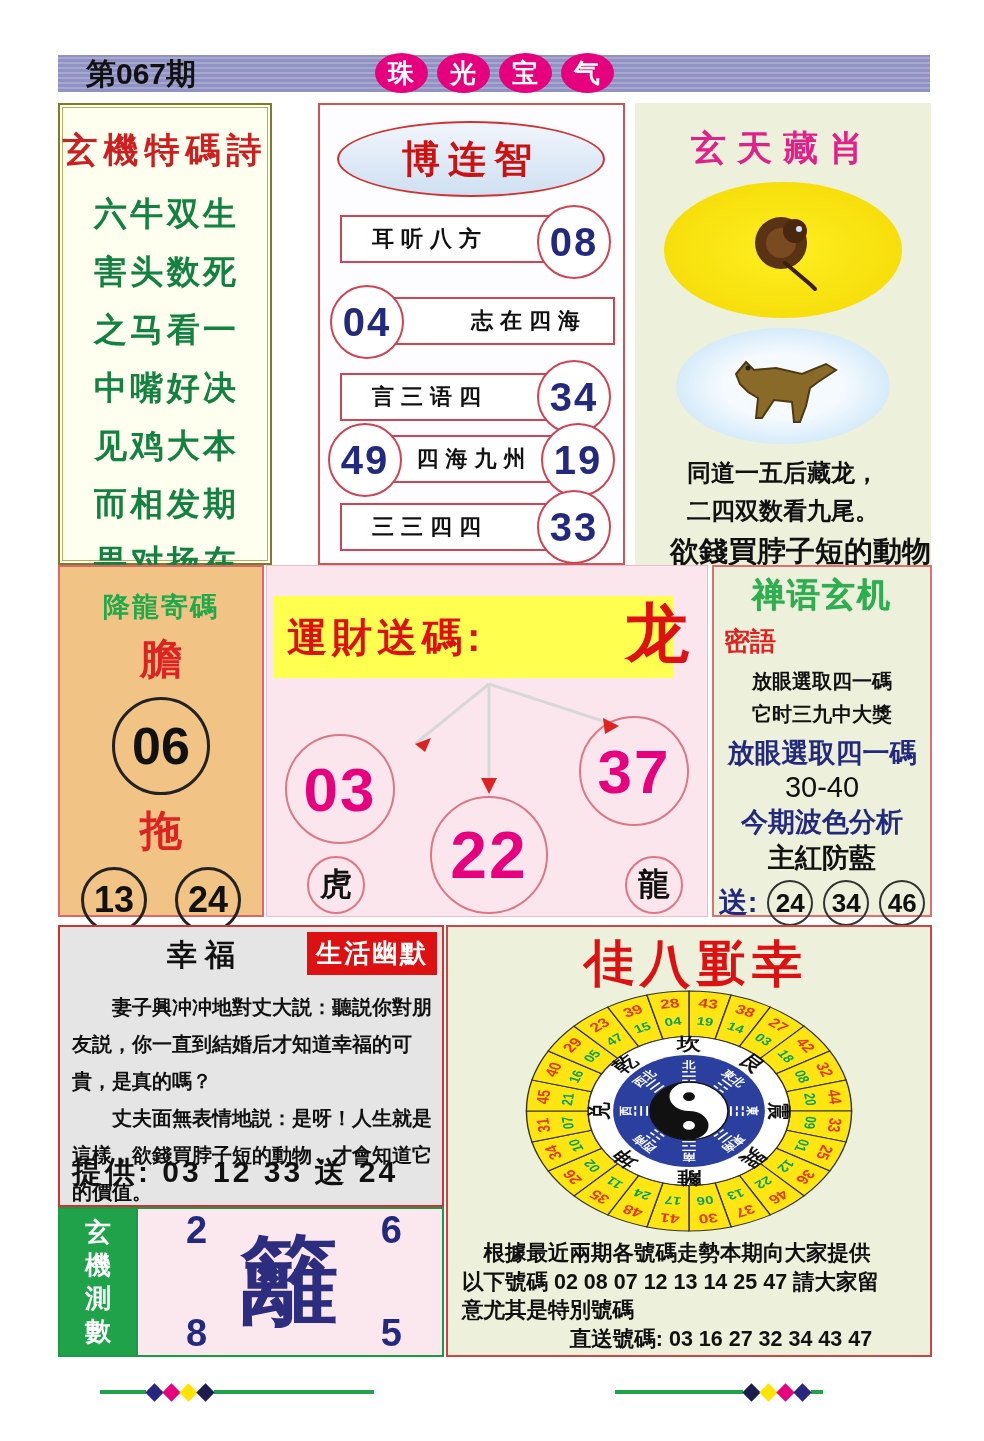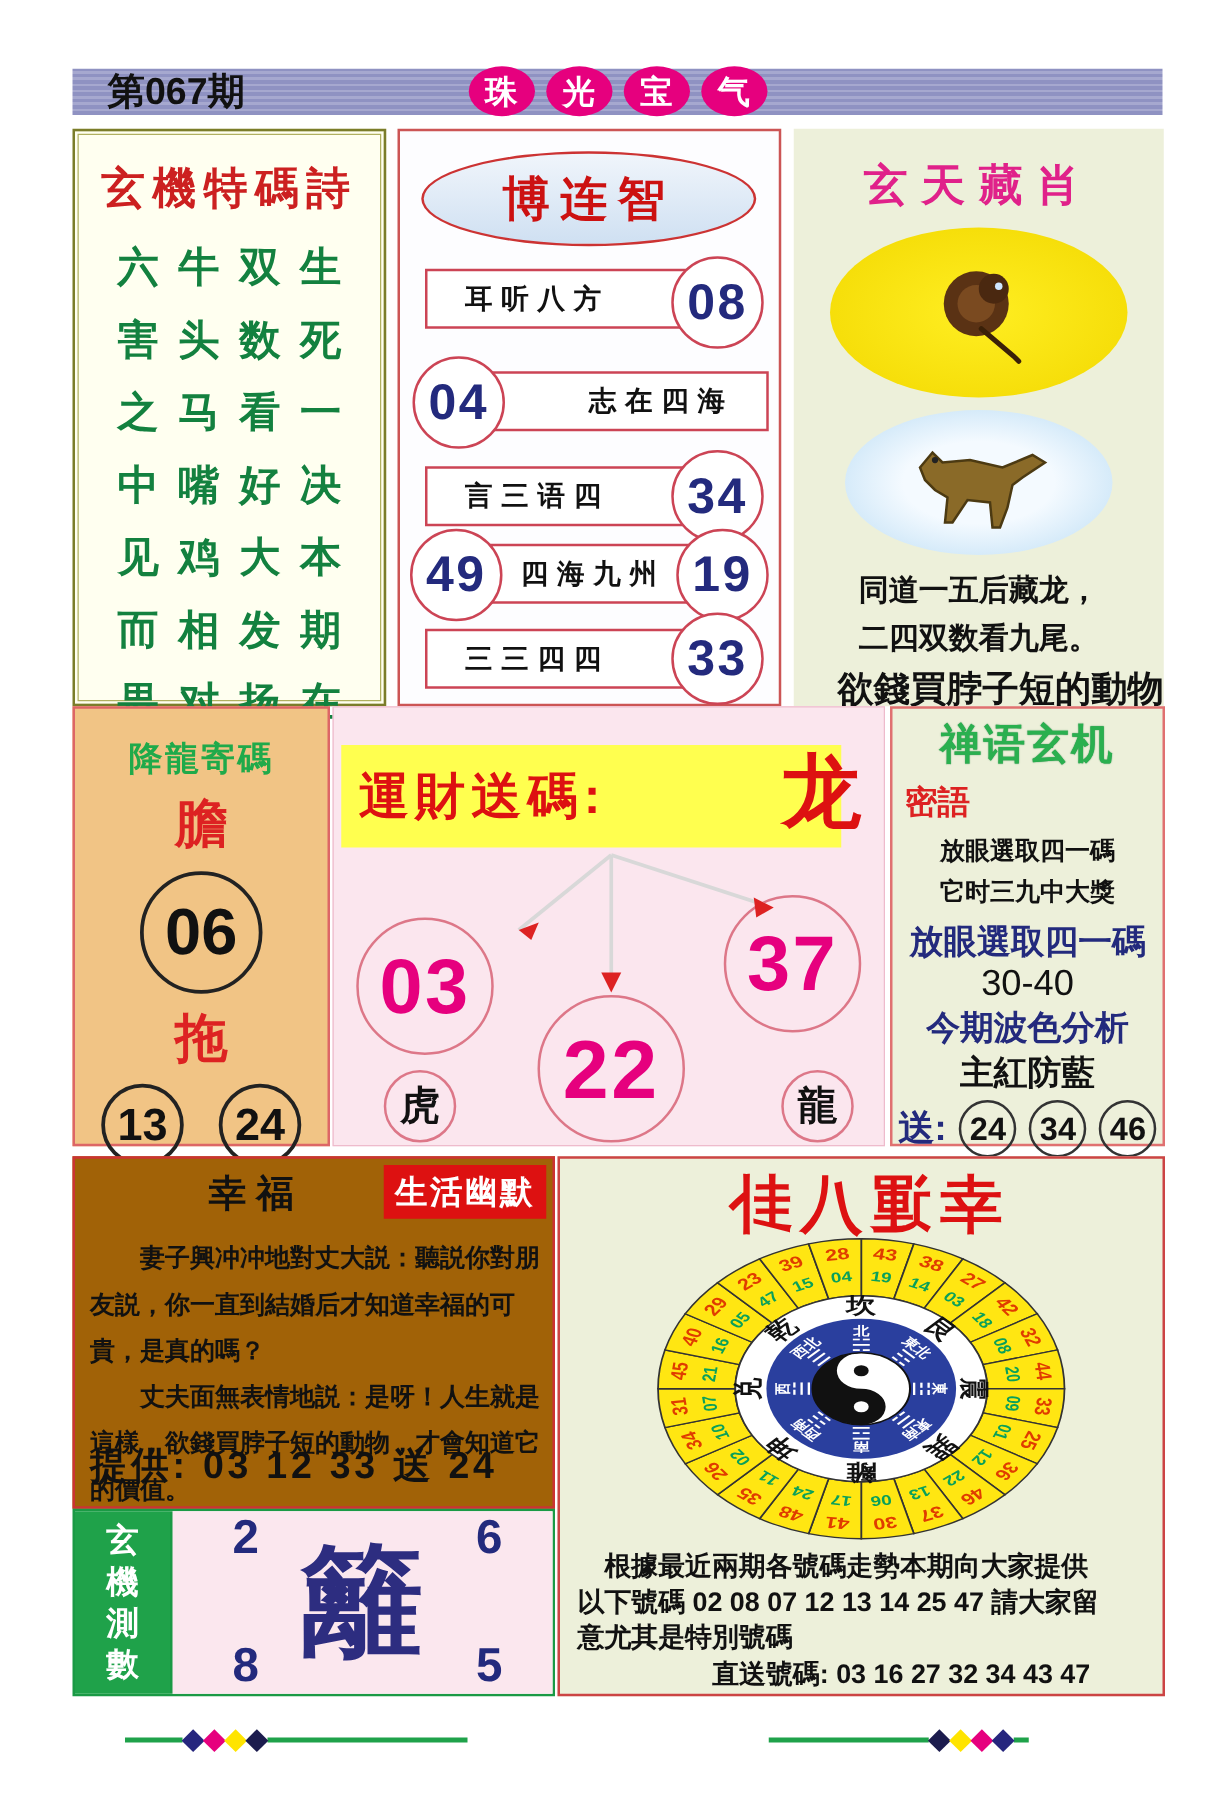--- a/index.html
+++ b/index.html
@@ -8,21 +8,21 @@
 
   
   #banner{position:absolute;left:58px;top:55px;width:872px;height:37px;
     background:repeating-linear-gradient(0deg,#8f92c2 0 3px,#a6a8cf 3px 5px);}
   #issue{position:absolute;left:28px;top:0;height:37px;line-height:37px;font-size:30px;font-weight:bold;color:#111;}
   #brand{position:absolute;left:0;right:0;top:-2px;height:41px;display:flex;justify-content:center;gap:9px;}
   .badge{width:53px;height:40px;border-radius:50%;background:#e6007e;color:#fff;font-size:26px;font-weight:bold;
     display:flex;align-items:center;justify-content:center;}
 
   
-  #poem{position:absolute;left:58px;top:103px;width:251px;height:462px;background:#fffff0;
+  #poem{position:absolute;left:58px;top:103px;width:214px;height:462px;background:#fffff0;
     border:2px solid #7b7d2a;box-shadow:inset 0 0 0 2px #fffff0, inset 0 0 0 3px #b0b060;}
   #poem-title{margin-top:22px;text-align:center;font-size:35px;font-weight:bold;color:#cc2020;letter-spacing:6px;}
   #poem-grid{margin:18px 34px 0 34px;}
   .poem-row{display:flex;justify-content:space-between;margin-bottom:13px;}
   .poem-char{font-size:33px;font-weight:bold;color:#13813f;font-family:"DejaVu Serif","Liberation Serif",serif;}
 
   
   #blz{position:absolute;left:318px;top:103px;width:307px;height:462px;background:#fdfdff;border:2px solid #cc5555;}
   #blz-ellipse{position:absolute;left:17px;top:16px;width:268px;height:76px;border:2px solid #cc3333;border-radius:50%;
     background:linear-gradient(#f0f5fb,#cfe0f2);display:flex;align-items:center;justify-content:center;}
@@ -78,21 +78,21 @@
   #cy-wave{margin-top:4px;text-align:center;font-size:27px;font-weight:bold;color:#232a7d;}
   #cy-range{text-align:center;font-size:29px;font-weight:normal;color:#111;}
   #cy-colorlabel{text-align:center;font-size:27px;font-weight:bold;color:#232a7d;}
   #cy-advice{text-align:center;font-size:27px;font-weight:bold;color:#111;}
   #cy-send{margin-top:4px;display:flex;align-items:center;justify-content:center;gap:10px;}
   #cy-send-label{font-size:29px;font-weight:bold;color:#232a7d;}
   .cy-circle{width:46px;height:46px;border:2px solid #333;border-radius:50%;display:flex;align-items:center;justify-content:center;}
   .cy-circle span{font-size:26px;font-weight:bold;color:#111;}
 
   
-  #xf{position:absolute;left:58px;top:925px;width:386px;height:282px;background:#a16207;border:2px solid #cc3333;}
+  #xf{position:absolute;left:58px;top:925px;width:386px;height:282px;background:#e5e5e5;border:2px solid #cc3333;}
   #xf-title{position:absolute;left:0;top:8px;width:290px;text-align:center;font-size:30px;font-weight:bold;color:#111;letter-spacing:8px;}
   #xf-badge{position:absolute;right:5px;top:5px;background:#dd1111;color:#fff;font-size:26px;font-weight:bold;
     padding:4px 9px;letter-spacing:2px;}
   #xf-paras{position:absolute;left:12px;right:10px;top:62px;font-size:20px;font-weight:bold;color:#111;line-height:37px;}
   #xf-paras p{margin:0;text-indent:2em;}
   #xf-provide{position:absolute;left:12px;bottom:12px;font-size:30px;font-weight:bold;color:#111;letter-spacing:3px;}
 
   
   #cs{position:absolute;left:58px;top:1207px;width:386px;height:150px;border:2px solid #1a9a45;display:flex;}
   #cs-label{width:76px;background:#1fa24a;display:flex;flex-direction:column;align-items:center;justify-content:center;}

